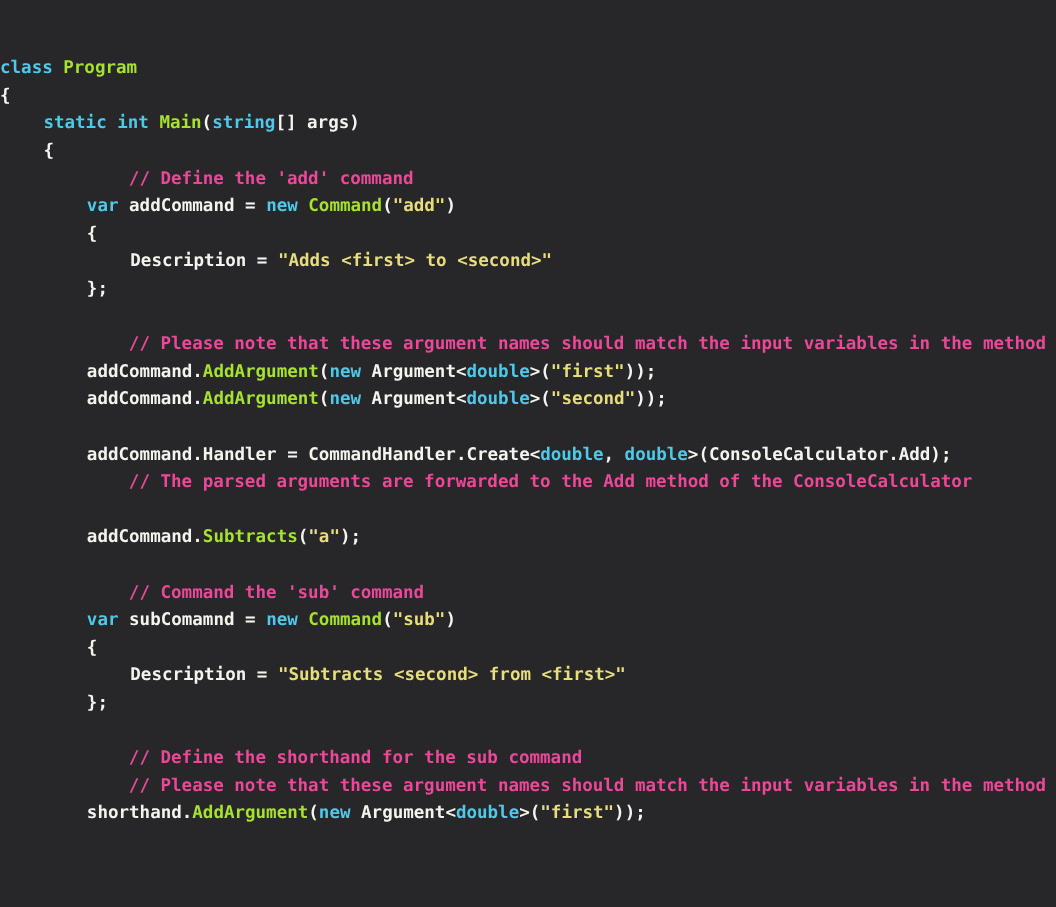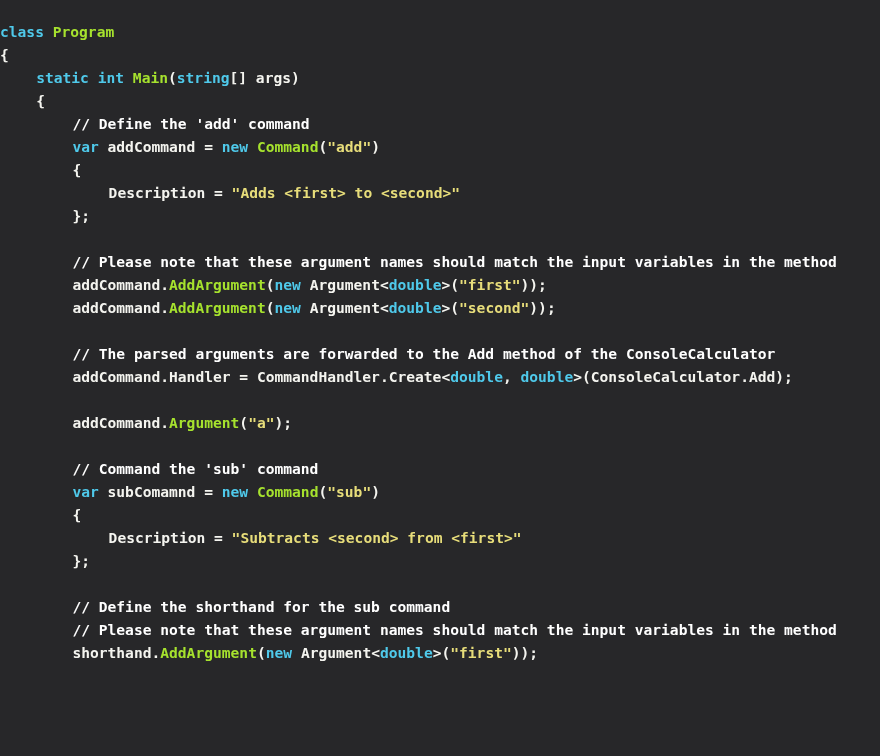--- a/index.html
+++ b/index.html
@@ -13,37 +13,37 @@
     height: 756px;
     background: #272729;
     overflow: hidden;
     font-family: "DejaVu Sans Mono", "Liberation Mono", monospace;
   }
   #code {
     position: absolute;
     left: 0;
     top: 0;
     width: 880px;
-    padding-top: 20px;
+    padding-top: 45px;
     box-sizing: border-box;
   }
   .line {
     height: 23px;
     line-height: 23px;
     font-size: 14.6px;
     font-weight: bold;
     white-space: pre;
     color: #f4f4ef;
     letter-spacing: 0px;
   }
   
   .kw   { color: #4fc9ea; }   
   .typ  { color: #a6e22e; }   
   .str  { color: #e7dd7a; }   
-  .cmt  { color: #ffffff; }   
+  .cmt  { color: #ec4899; margin-left: 35px; }   
   .pln  { color: #f4f4ef; }   
 </style>
 </head>
 <body style="background: rgb(39, 39, 41);">
 
 <div id="screenshot" style="background: rgb(39, 39, 41);">
   <div id="code">
       <div class="line"><span style="display: inline-block; width: 0px;"></span><span class="kw">class </span><span class="typ">Program</span></div>
       <div class="line"><span style="display: inline-block; width: 0px;"></span><span class="pln">{</span></div>
       <div class="line"><span style="display: inline-block; width: 36.2px;"></span><span class="kw">static int </span><span class="typ">Main</span><span class="pln">(</span><span class="kw">string</span><span class="pln">[] args)</span></div>
@@ -51,24 +51,24 @@
       <div class="line"><span style="display: inline-block; width: 72.4px;"></span><span class="cmt">// Define the 'add' command</span></div>
       <div class="line"><span style="display: inline-block; width: 72.4px;"></span><span class="kw">var </span><span class="pln">addCommand = </span><span class="kw">new </span><span class="typ">Command</span><span class="pln">(</span><span class="str">"add"</span><span class="pln">)</span></div>
       <div class="line"><span style="display: inline-block; width: 72.4px;"></span><span class="pln">{</span></div>
       <div class="line"><span style="display: inline-block; width: 108.6px;"></span><span class="pln">Description = </span><span class="str">"Adds &lt;first&gt; to &lt;second&gt;"</span></div>
       <div class="line"><span style="display: inline-block; width: 72.4px;"></span><span class="pln">};</span></div>
       <div class="line"><span style="display: inline-block; width: 0px;"></span>&nbsp;</div>
       <div class="line"><span style="display: inline-block; width: 72.4px;"></span><span class="cmt">// Please note that these argument names should match the input variables in the method</span></div>
       <div class="line"><span style="display: inline-block; width: 72.4px;"></span><span class="pln">addCommand.</span><span class="typ">AddArgument</span><span class="pln">(</span><span class="kw">new </span><span class="pln">Argument&lt;</span><span class="kw">double</span><span class="pln">&gt;(</span><span class="str">"first"</span><span class="pln">));</span></div>
       <div class="line"><span style="display: inline-block; width: 72.4px;"></span><span class="pln">addCommand.</span><span class="typ">AddArgument</span><span class="pln">(</span><span class="kw">new </span><span class="pln">Argument&lt;</span><span class="kw">double</span><span class="pln">&gt;(</span><span class="str">"second"</span><span class="pln">));</span></div>
       <div class="line"><span style="display: inline-block; width: 0px;"></span>&nbsp;</div>
+      <div class="line"><span style="display: inline-block; width: 72.4px;"></span><span class="pln">addCommand.Handler = CommandHandler.Create&lt;</span><span class="kw">double</span><span class="pln">, </span><span class="kw">double</span><span class="pln">&gt;(ConsoleCalculator.Add);</span></div>
       <div class="line"><span style="display: inline-block; width: 72.4px;"></span><span class="cmt">// The parsed arguments are forwarded to the Add method of the ConsoleCalculator</span></div>
-      <div class="line"><span style="display: inline-block; width: 72.4px;"></span><span class="pln">addCommand.Handler = CommandHandler.Create&lt;</span><span class="kw">double</span><span class="pln">, </span><span class="kw">double</span><span class="pln">&gt;(ConsoleCalculator.Add);</span></div>
       <div class="line"><span style="display: inline-block; width: 0px;"></span>&nbsp;</div>
-      <div class="line"><span style="display: inline-block; width: 72.4px;"></span><span class="pln">addCommand.</span><span class="typ">Argument</span><span class="pln">(</span><span class="str">"a"</span><span class="pln">);</span></div>
+      <div class="line"><span style="display: inline-block; width: 72.4px;"></span><span class="pln">addCommand.</span><span class="typ">Subtracts</span><span class="pln">(</span><span class="str">"a"</span><span class="pln">);</span></div>
       <div class="line"><span style="display: inline-block; width: 0px;"></span>&nbsp;</div>
       <div class="line"><span style="display: inline-block; width: 72.4px;"></span><span class="cmt">// Command the 'sub' command</span></div>
       <div class="line"><span style="display: inline-block; width: 72.4px;"></span><span class="kw">var </span><span class="pln">subComamnd = </span><span class="kw">new </span><span class="typ">Command</span><span class="pln">(</span><span class="str">"sub"</span><span class="pln">)</span></div>
       <div class="line"><span style="display: inline-block; width: 72.4px;"></span><span class="pln">{</span></div>
       <div class="line"><span style="display: inline-block; width: 108.6px;"></span><span class="pln">Description = </span><span class="str">"Subtracts &lt;second&gt; from &lt;first&gt;"</span></div>
       <div class="line"><span style="display: inline-block; width: 72.4px;"></span><span class="pln">};</span></div>
       <div class="line"><span style="display: inline-block; width: 0px;"></span>&nbsp;</div>
       <div class="line"><span style="display: inline-block; width: 72.4px;"></span><span class="cmt">// Define the shorthand for the sub command</span></div>
       <div class="line"><span style="display: inline-block; width: 72.4px;"></span><span class="cmt">// Please note that these argument names should match the input variables in the method</span></div>
       <div class="line"><span style="display: inline-block; width: 72.4px;"></span><span class="pln">shorthand.</span><span class="typ">AddArgument</span><span class="pln">(</span><span class="kw">new </span><span class="pln">Argument&lt;</span><span class="kw">double</span><span class="pln">&gt;(</span><span class="str">"first"</span><span class="pln">));</span></div>

